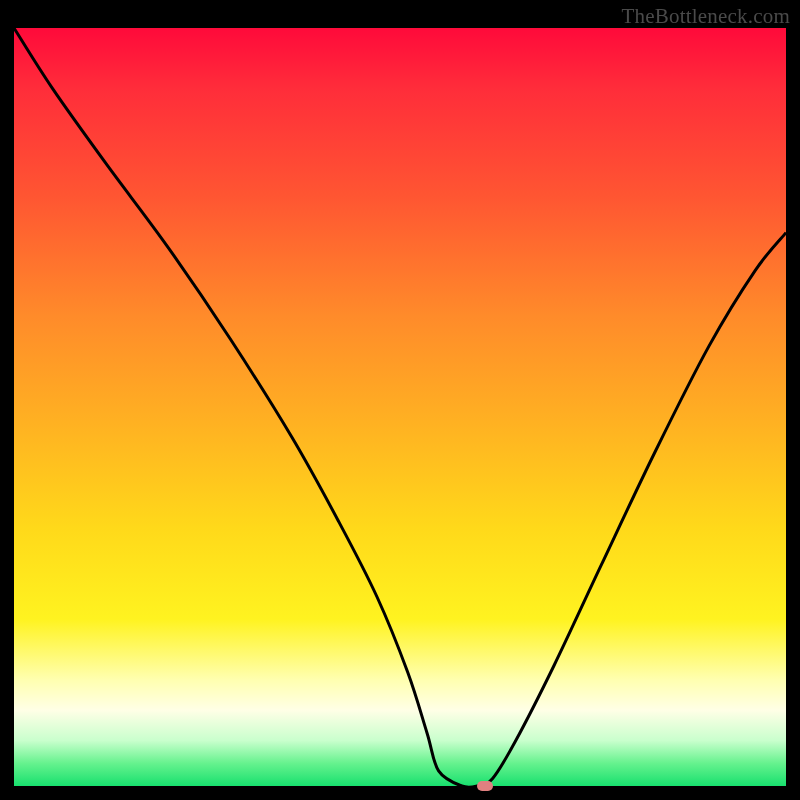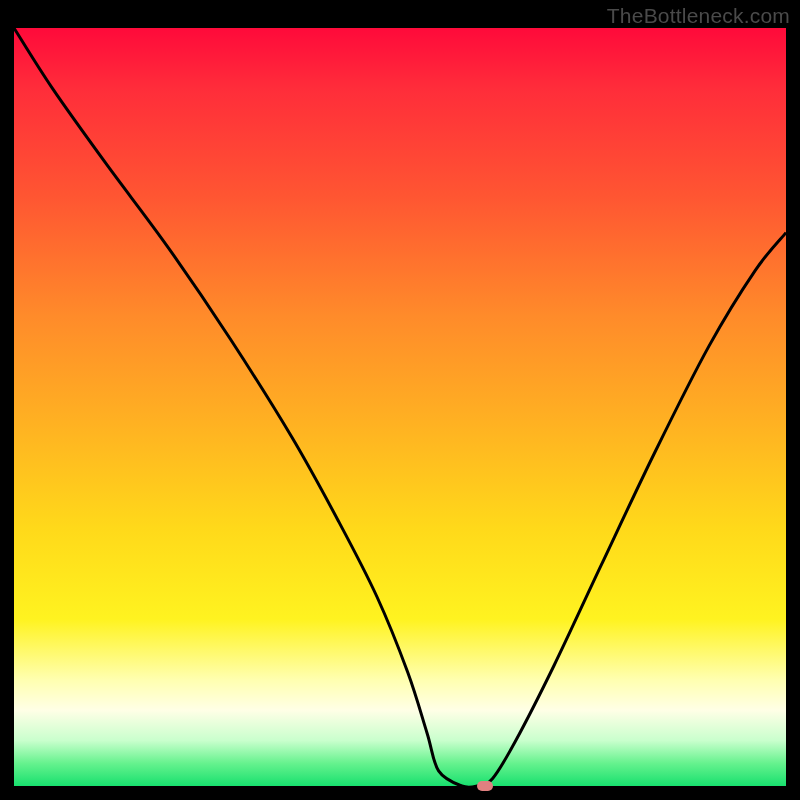--- a/index.html
+++ b/index.html
@@ -59,20 +59,21 @@
     transform: translate(-50%, -50%);
   }
   .watermark {
     position: absolute;
     top: 4px;
     right: 10px;
     color: #4a4a4a;
     font-size: 21px;
     font-weight: 400;
     letter-spacing: 0.2px;
+    font-family: Liberation Serif, serif;
   }
 </style>
 </head>
 <body>
 
 <div class="watermark">TheBottleneck.com</div>
 
 <div class="frame">
 
   <div class="plot-bg"></div>

